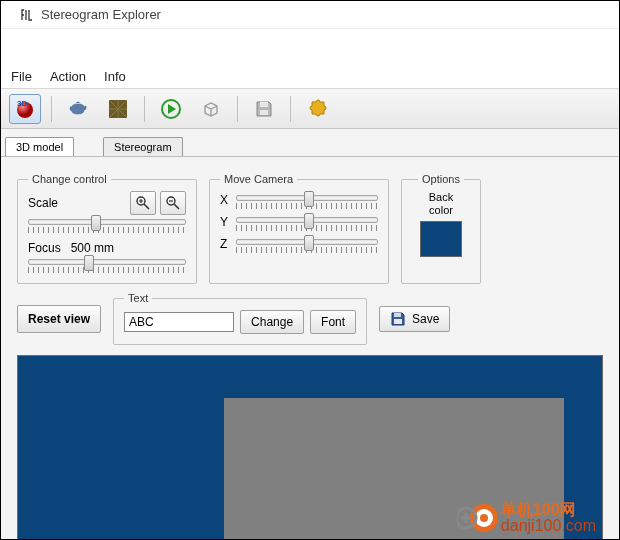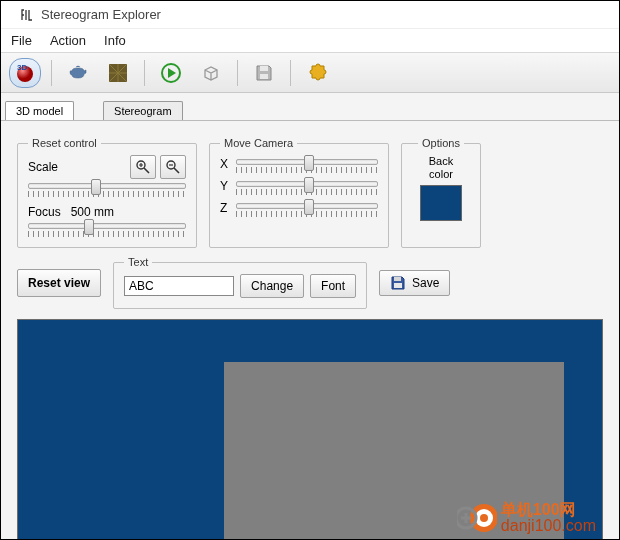--- a/index.html
+++ b/index.html
@@ -25,35 +25,36 @@
     color: #444;
   }
   .titlebar svg { margin-right: 6px; }
   .menubar {
     display: flex;
     gap: 18px;
     padding: 4px 10px;
     font-size: 13px;
     color: #222;
     border-bottom: 1px solid #d8d8d8;
+    margin-top: 36px;
   }
   .menubar span { cursor: default; }
   .toolbar {
     display: flex;
     align-items: center;
     gap: 8px;
     padding: 4px 8px;
     background: linear-gradient(#f7f7f7, #e8e8e8);
     border-bottom: 1px solid #c8c8c8;
     height: 40px;
   }
   .tool-btn {
     width: 32px; height: 30px;
     border: 1px solid transparent;
-    border-radius: 13px;
+    border-radius: 3px;
     display: flex; align-items: center; justify-content: center;
     cursor: pointer;
   }
   .tool-btn.active {
     border: 1px solid #7a9ecb;
     background: linear-gradient(#eaf2fb,#cfe0f2);
   }
   .tool-sep { width: 1px; height: 26px; background: #c0c0c0; margin: 0 2px; }
   .tabs {
     display: flex;
@@ -248,21 +249,21 @@
 <div class="tabs">
   <div class="tab active">3D model</div>
   <div class="tab">Stereogram</div>
 </div>
 
 <div class="workspace">
 
   <div class="top-row">
 
     <fieldset class="scale-group">
-      <legend>Reset control</legend>
+      <legend>Change control</legend>
       <div style="display:flex;align-items:center;justify-content:space-between">
         <span>Scale</span>
         <span style="display:flex;gap:4px">
           <span class="icon-btn">
             <svg width="16" height="16" viewBox="0 0 16 16">
                 <circle cx="6" cy="6" r="4" fill="none" stroke="#333" stroke-width="1.4"></circle>
                 <path d="M9 9 L14 14" stroke="#333" stroke-width="1.6"></path>
                 <path d="M6 4 L6 8 M4 6 L8 6" stroke="#333" stroke-width="1.2"></path>
               </svg>
           </span>

